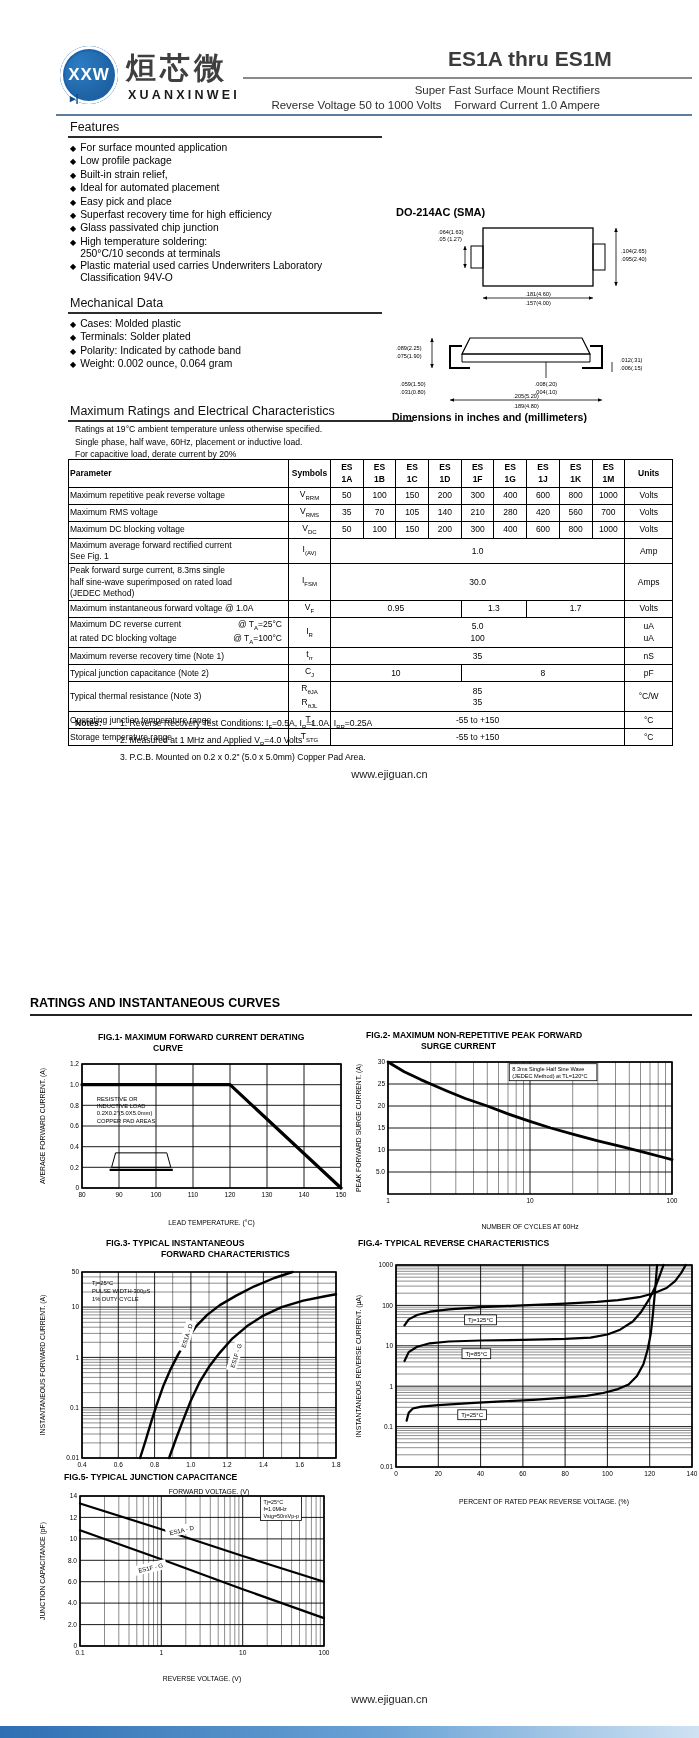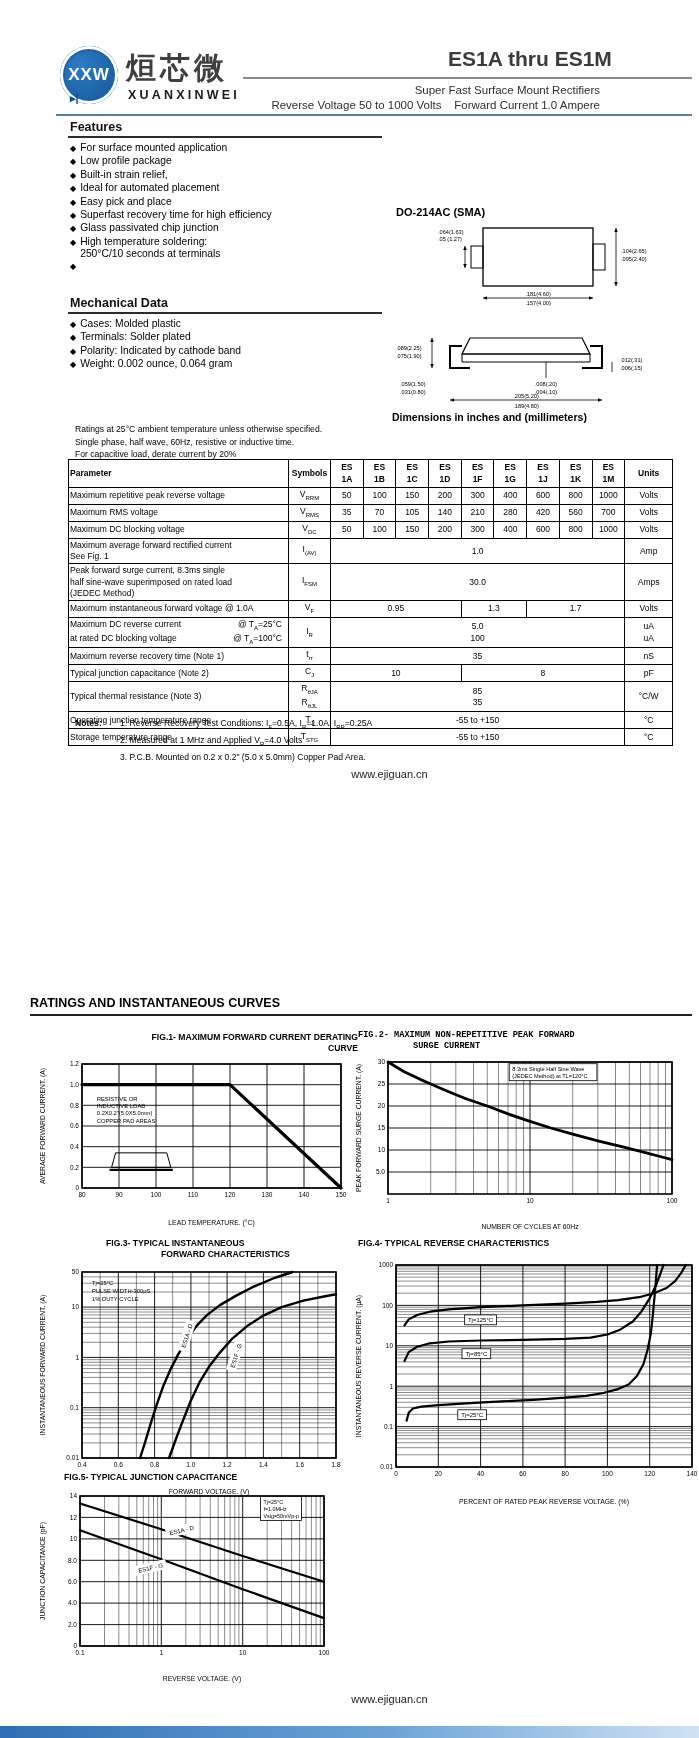--- a/index.html
+++ b/index.html
@@ -12,21 +12,21 @@
     color:#fff;font-weight:bold;font-size:17px;letter-spacing:1px;box-shadow:inset 0 0 0 3px #fff,inset 0 0 0 5px #1b62ab;}
   .diode-glyph{position:absolute;left:70px;top:92px;color:#0d4d8c;font-size:11px;font-weight:bold;}
   .brand-cn{position:absolute;left:126px;top:48px;font-size:30px;font-weight:bold;color:#3f3f3f;letter-spacing:4px;}
   .brand-en{position:absolute;left:128px;top:88px;font-size:12.5px;font-weight:bold;color:#1a1a1a;letter-spacing:3.2px;}
   .doc-title{position:absolute;left:380px;top:47px;width:300px;text-align:center;font-size:21px;font-weight:bold;color:#3b3b3b;}
   .title-rule{position:absolute;left:243px;top:77px;width:449px;height:2px;background:#8a8a8a;}
   .sub1{position:absolute;left:300px;top:84px;width:300px;text-align:right;font-size:11.5px;color:#2e2e2e;}
   .sub2{position:absolute;left:150px;top:99px;width:450px;text-align:right;font-size:11.5px;color:#2e2e2e;white-space:pre;}
   .top-divider{position:absolute;left:56px;top:114px;width:636px;height:2px;background:#5f7d9c;}
   
-  .sec-h{font-size:12.5px;font-weight:bold;color:#101010;padding-left:2px;}
+  .sec-h{font-size:12.5px;font-weight:normal;color:#101010;padding-left:2px;}
   .sec-rule{height:2px;background:#2d2d2d;margin-top:2px;}
   .feat{display:flex;font-size:10.3px;line-height:11.8px;margin-top:0.6px;}
   .dia{font-size:8px;margin:1px 4px 0 2px;}
   .ft{white-space:pre-line;}
   #features{left:68px;top:120px;width:314px;}
   #mech{left:68px;top:296px;width:314px;}
   
   .pkg-name{left:396px;top:206px;font-size:11px;font-weight:bold;}
   .pkg-caption{left:392px;top:411px;width:300px;font-size:10.5px;font-weight:bold;}
   svg{font-family:"Liberation Sans",sans-serif;}
@@ -46,22 +46,22 @@
   .notes{left:75px;top:717px;font-size:8.6px;line-height:13.5px;}
   .notes .lbl{position:absolute;left:0;top:0;font-weight:bold;}
   .notes .nts{margin-left:45px;}
   .website{left:0;width:699px;text-align:center;font-size:11px;color:#1a1a1a;padding-left:40px;}
   
   #curves-h{left:30px;top:996px;width:662px;font-size:12.5px;font-weight:bold;
             border-bottom:2px solid #222;padding-bottom:4px;}
   .fig{position:absolute;}
   .fig-title{font-size:8.6px;font-weight:bold;margin-bottom:3px;line-height:10.5px;}
   .fig-title .l2{padding-left:55px;}
-  #fig1{left:36px;top:1032px;width:322px;}  #fig1 .fig-title{margin-left:62px;text-align:right;}
-  #fig2{left:352px;top:1030px;width:344px;} #fig2 .fig-title{margin-left:6px;font-family:Liberation Mono, monospace;}
+  #fig1{left:36px;top:1032px;width:322px;}  #fig1 .fig-title{margin-left:62px;}
+  #fig2{left:352px;top:1030px;width:344px;} #fig2 .fig-title{margin-left:14px;}
   #fig3{left:36px;top:1238px;width:322px;}  #fig3 .fig-title{margin-left:70px;}
   #fig4{left:340px;top:1238px;width:358px;margin-left:12px;} #fig4 .fig-title{margin-left:6px;margin-bottom:6px;}
   #fig5{left:36px;top:1472px;width:312px;}  #fig5 .fig-title{margin-left:28px;}
   .bottombar{position:absolute;left:0;top:1726px;width:699px;height:12px;
              background:linear-gradient(90deg,#2e6fb3,#6ba3d6 55%,#cfe2f3);}
 </style>
 </head>
 <body>
 
 <div class="page">
@@ -109,20 +109,21 @@
         <div class="feat">
           <span class="dia">◆</span>
           <span class="ft">Glass passivated chip junction</span>
         </div>
         <div class="feat">
           <span class="dia">◆</span>
           <span class="ft">High temperature soldering:<br>250°C/10 seconds at terminals</span>
         </div>
         <div class="feat">
           <span class="dia">◆</span>
+          <span class="ft">Plastic material used carries Underwriters Laboratory<br>Classification 94V-O</span>
         </div>
       </div>
   </div>
 
   <div class="abs" id="mech">
     <div class="sec-h">Mechanical Data</div>
     <div class="sec-rule"></div>
     <div id="mech-list" style="margin-top:4px;">
         <div class="feat">
           <span class="dia">◆</span>
@@ -181,23 +182,27 @@
     <text class="dim" x="4" y="58">.059(1.50)</text>
     <text class="dim" x="4" y="66">.031(0.80)</text>
     <line x1="54" y1="72" x2="206" y2="72" stroke="#000" stroke-width="0.8"></line>
     <path d="M54 72 l4 -1.8 v3.6 Z M206 72 l-4 -1.8 v3.6 Z" fill="#000"></path>
     <text class="dim" x="130" y="70" text-anchor="middle">.205(5.20)</text>
     <text class="dim" x="130" y="80" text-anchor="middle">.189(4.80)</text>
   </svg>
 
   <div class="abs pkg-caption">Dimensions in inches and (millimeters)</div>
 
+  <div class="abs" id="ratings-h">
+    <div class="sec-h">Maximum Ratings and Electrical Characteristics</div>
+    <div class="sec-rule"></div>
+  </div>
   <div class="abs cond" id="conditions">
-      <div>Ratings at 25°C ambient temperature unless otherwise specified.</div>
-      <div>Single phase, half wave, 60Hz, resistive or inductive time.</div>
+      <div>Ratings at 19°C ambient temperature unless otherwise specified.</div>
+      <div>Single phase, half wave, 60Hz, placement or inductive load.</div>
       <div>For capacitive load, derate current by 20%</div>
     </div>
 
   <table class="ratings-table" id="ratings-table">
       <colgroup>
         <col style="width:220px">
         <col style="width:42px">
         <col style="width:32.7px">
         <col style="width:32.7px">
         <col style="width:32.7px">

